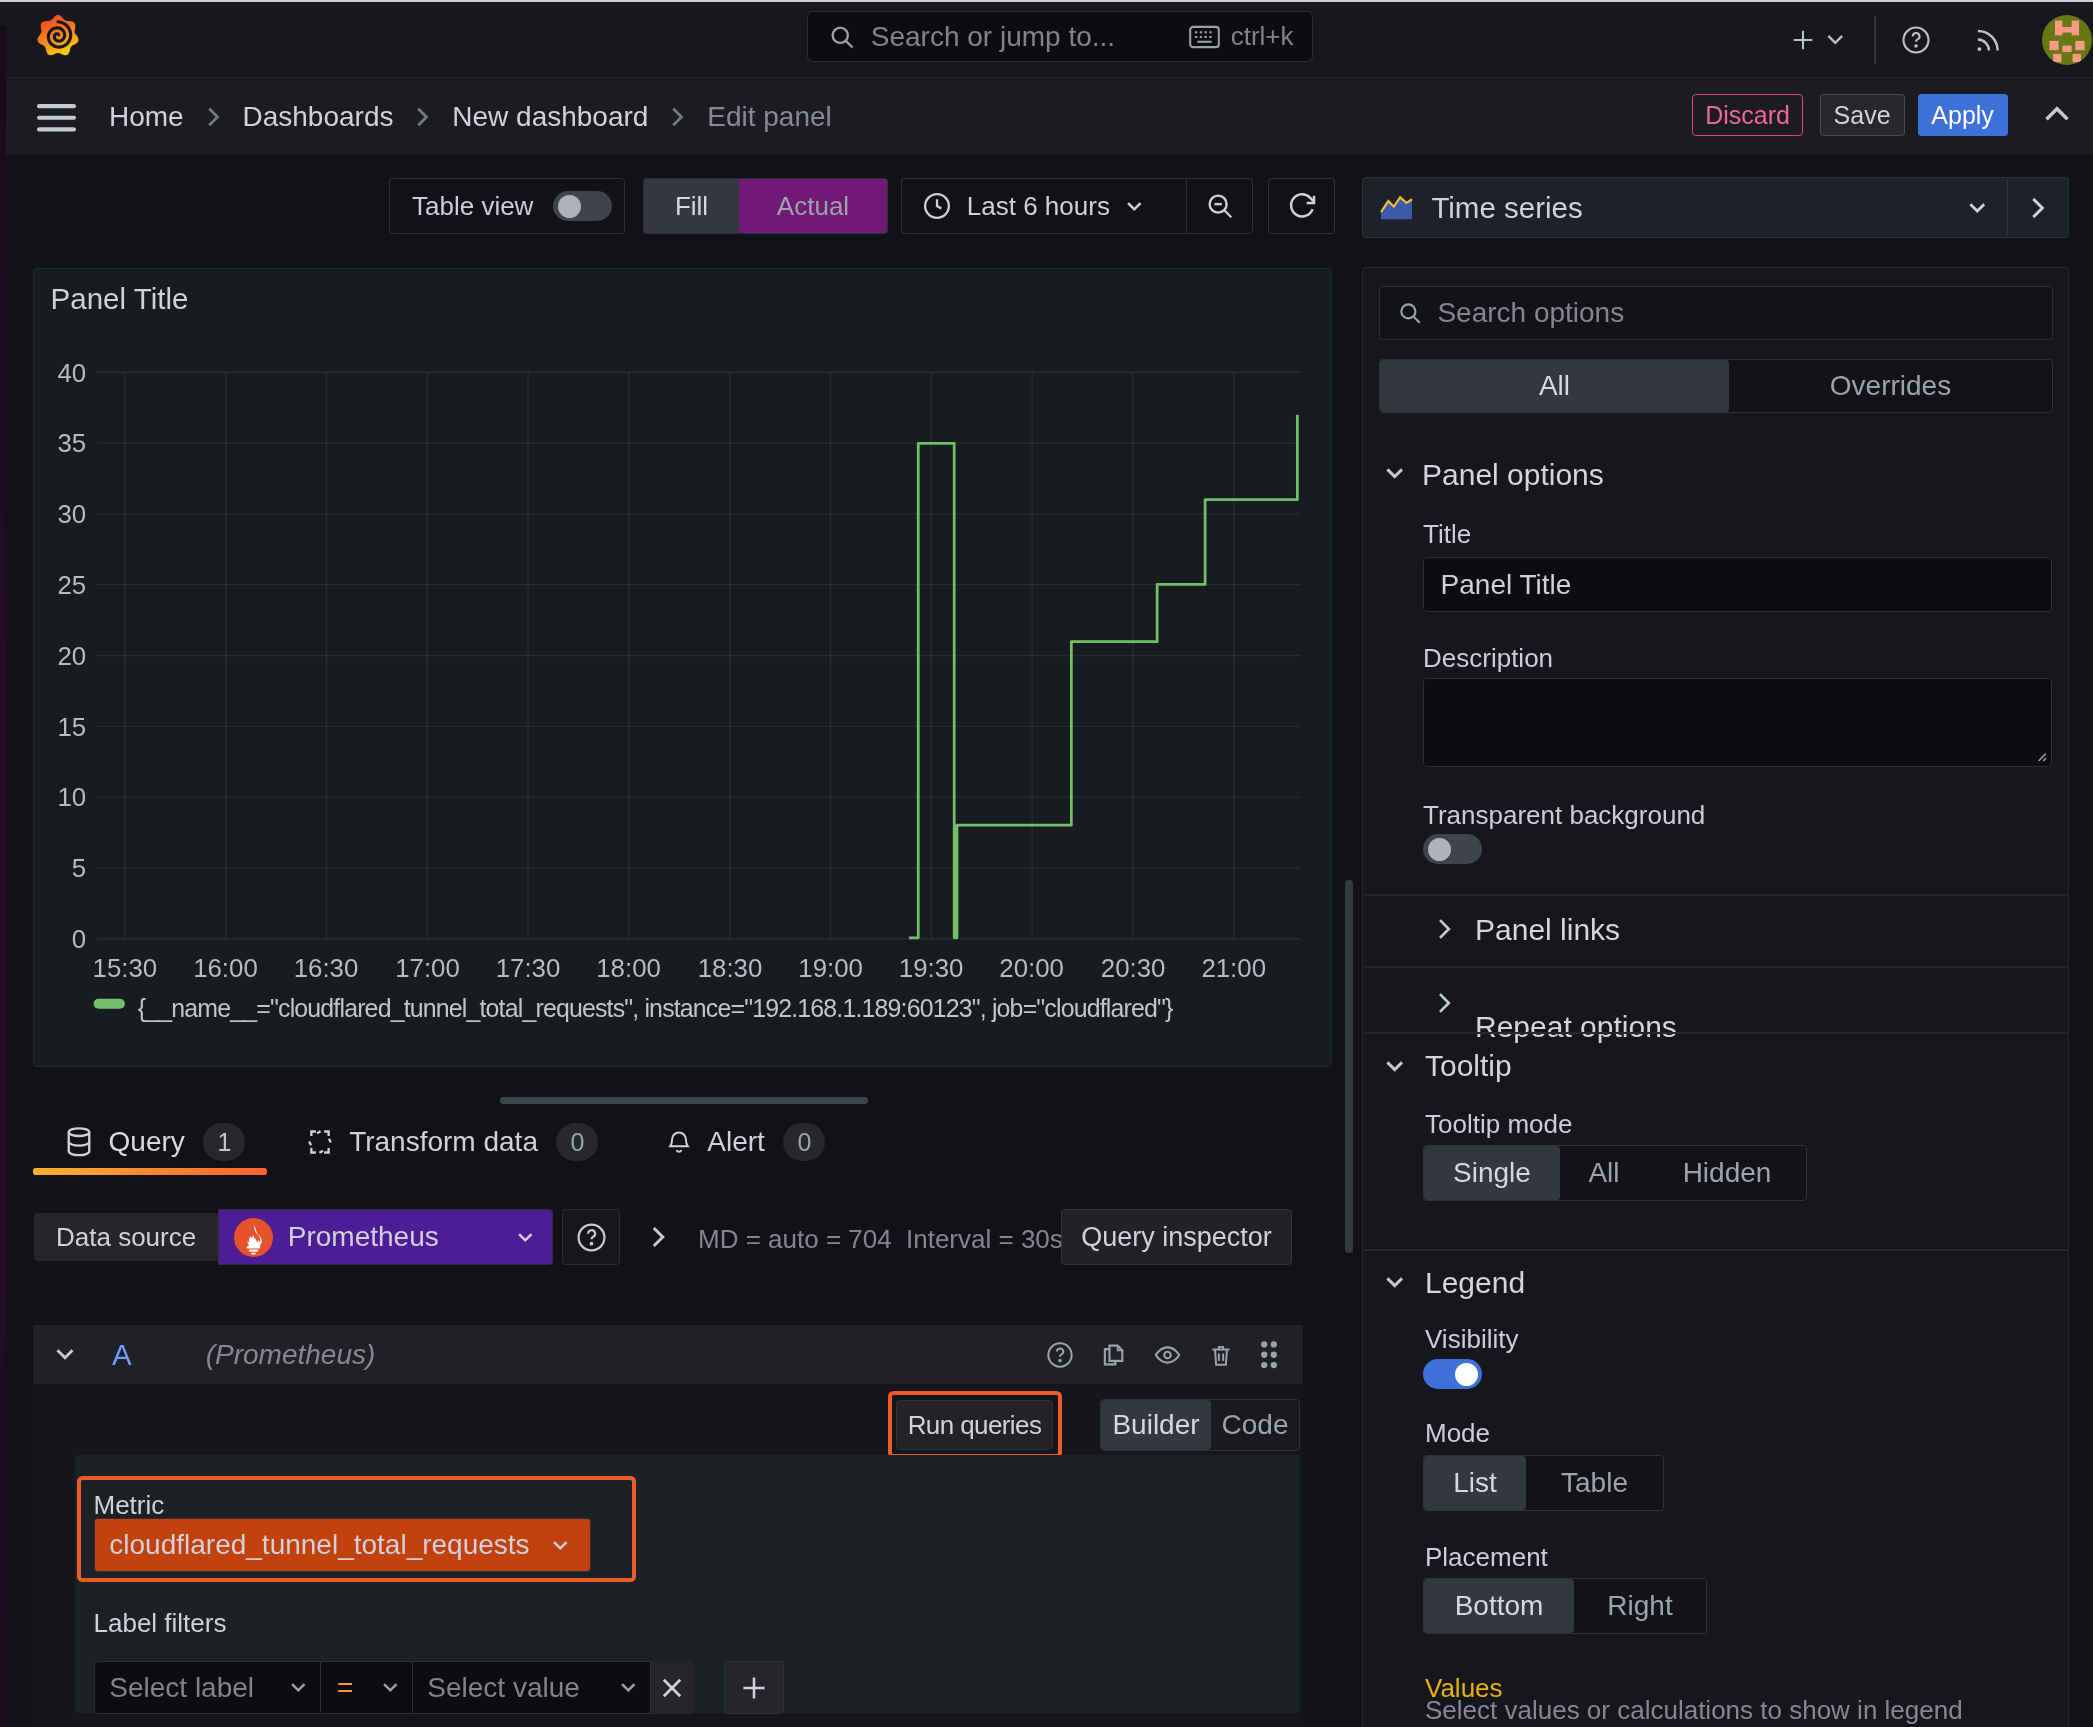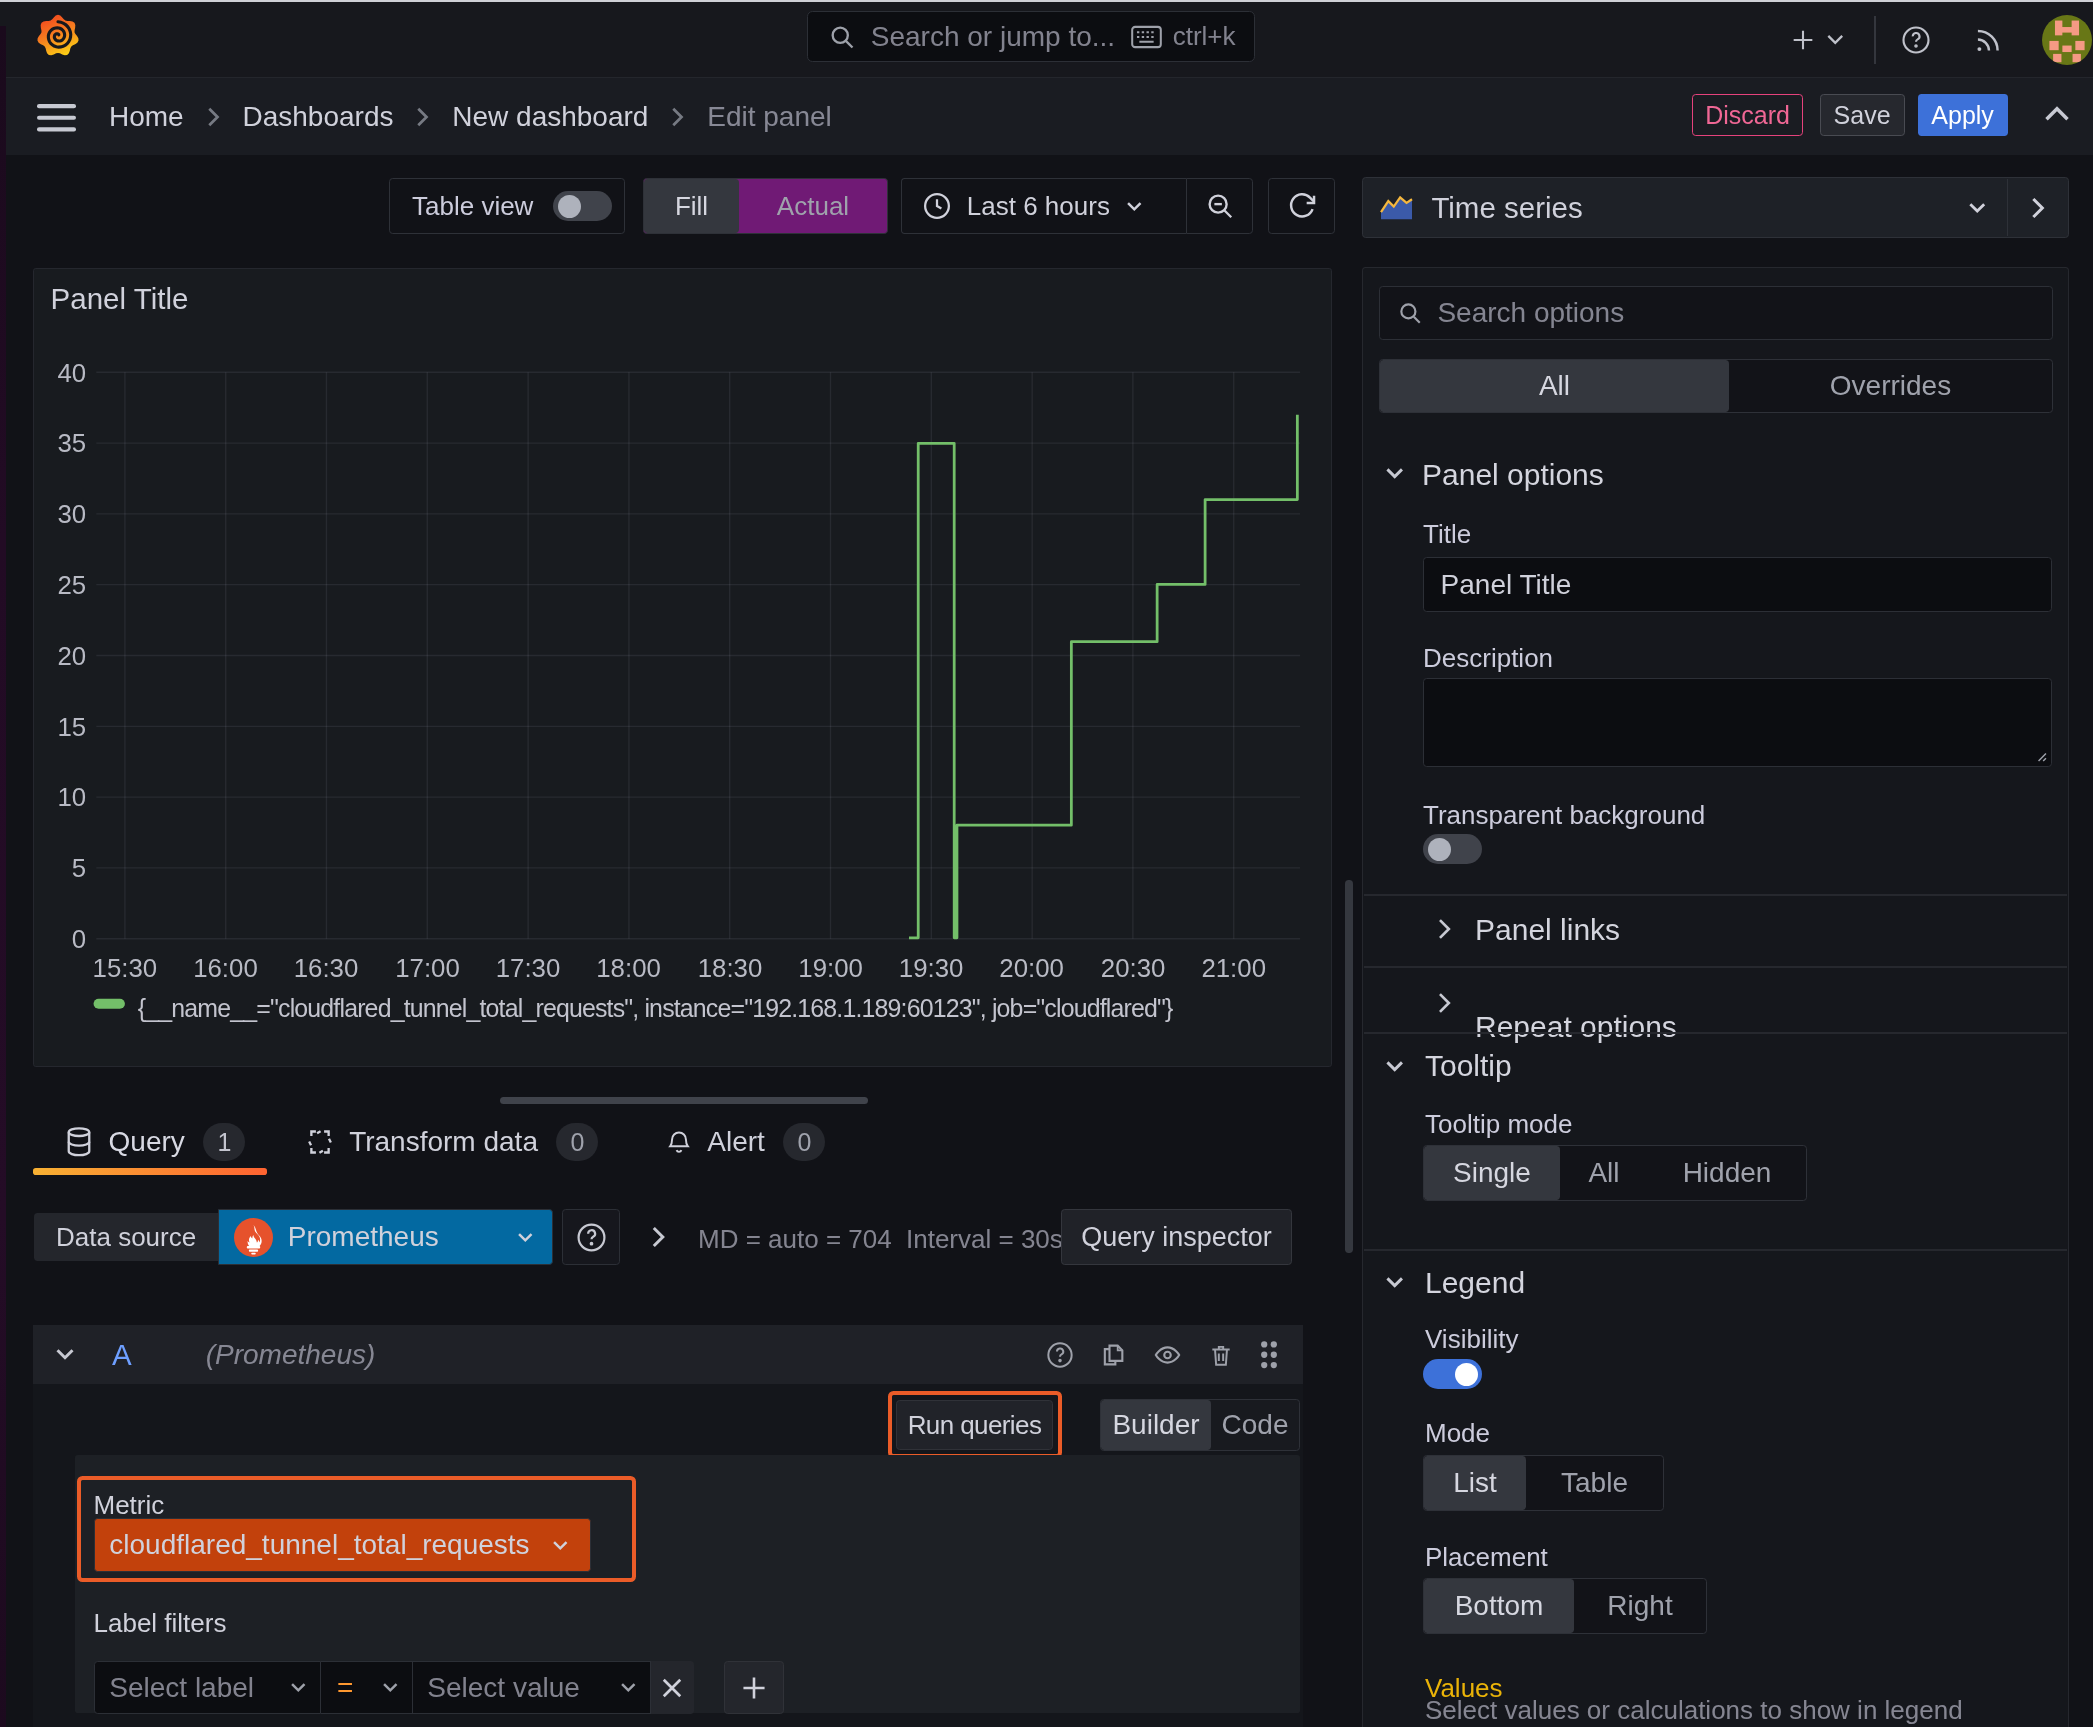--- a/index.html
+++ b/index.html
@@ -25,21 +25,21 @@
       <linearGradient id="glogo" x1="0.15" y1="0" x2="0.6" y2="1">
   <stop offset="0" stop-color="#f1411f"></stop>
         <stop offset="0.5" stop-color="#f67c1f"></stop>
         <stop offset="1" stop-color="#fbcb16"></stop>
  </linearGradient>
     </defs>
  <path fill="url(#glogo)" d="M24.0 2.0 L26.5 2.8 L28.6 4.8 L30.3 6.9 L32.0 8.3 L34.2 8.8 L36.9 8.8 L39.8 9.2 L42.0 10.7 L42.9 13.1 L42.7 16.0 L42.1 18.7 L42.0 20.9 L43.0 22.9 L44.8 25.0 L46.2 27.5 L46.4 30.1 L45.1 32.4 L42.7 34.0 L40.2 35.2 L38.5 36.5 L37.5 38.5 L36.9 41.2 L35.9 43.9 L34.0 45.7 L31.4 46.1 L28.6 45.2 L26.1 44.0 L24.0 43.5 L21.9 44.0 L19.4 45.2 L16.6 46.1 L14.0 45.7 L12.1 43.9 L11.1 41.2 L10.5 38.5 L9.5 36.5 L7.8 35.2 L5.3 34.0 L2.9 32.4 L1.6 30.1 L1.8 27.5 L3.2 25.0 L5.0 22.9 L6.0 20.9 L5.9 18.7 L5.3 16.0 L5.1 13.1 L6.0 10.7 L8.2 9.2 L11.1 8.8 L13.8 8.8 L16.0 8.3 L17.7 6.9 L19.4 4.8 L21.5 2.8 L24.0 2.0 Z"></path>
  <path fill="none" stroke="#17181d" stroke-width="3.4" stroke-linecap="round" d="M24.0 9.5 L27.1 10.0 L30.0 11.2 L32.6 12.9 L34.7 15.1 L36.4 17.6 L37.4 20.4 L37.9 23.2 L37.7 26.1 L37.0 28.8 L35.7 31.3 L34.0 33.4 L32.0 35.1 L29.6 36.3 L27.1 37.0 L24.6 37.2 L22.1 36.9 L19.8 36.0 L17.8 34.7 L16.1 33.1 L14.7 31.2 L13.9 29.1 L13.5 26.9 L13.5 24.7 L14.0 22.6 L14.9 20.7 L16.2 19.1 L17.7 17.8 L19.4 16.8 L21.3 16.3 L23.1 16.1 L24.9 16.3 L26.6 16.9 L28.1 17.8 L29.4 19.0 L30.3 20.3 L30.9 21.8 L31.2 23.3 L31.2 24.9 L30.8 26.3 L30.2 27.6 L29.4 28.7 L28.4 29.6 L27.2 30.2 L26.0 30.5 L24.8 30.6 L23.7 30.4 L22.6 30.0 L21.7 29.5 L21.0 28.7 L20.5 27.9 L20.1 27.0 L20.0 26.1 L20.1 25.3 L20.3 24.5 L20.7 23.8 L21.2 23.3 L21.8 22.9 L22.4 22.7 L23.0 22.6 L23.5 22.7 L24.0 22.8 L24.4 23.1 L24.7 23.4 L24.9 23.8"></path>
 </svg>
 
-<div class="ab inp row" style="left:807px;top:11px;width:448px;height:51px;border-radius:5.5px;background:#0c0d11;">
+<div class="ab inp row" style="left:807px;top:11px;width:506px;height:51px;border-radius:5.5px;background:#0c0d11;">
   <svg style="margin-left:20px" width="28" height="28" viewBox="0 0 24 24" fill="none" stroke="#9ea1aa" stroke-width="2">
       <circle cx="10.5" cy="10.5" r="6.5"></circle>
       <line x1="15.5" y1="15.5" x2="21" y2="21"></line>
     </svg>
   <span style="margin-left:14.8px;font-size:28px;color:rgba(204,204,220,0.62);">Search or jump to...</span>
   <span class="row" style="margin-left:auto;margin-right:18.5px;">
     <svg width="31" height="24" viewBox="0 0 26 20" fill="none" stroke="#9ea1aa" stroke-width="1.7">
         <rect x="1" y="1.5" width="24" height="17" rx="2.5"></rect>
         <path d="M5 6h2M9 6h2M13 6h2M17 6h2M5 10h2M9 10h2M13 10h2M17 10h2M7 14h12" stroke-width="1.6"></path>
       </svg>
@@ -233,21 +233,21 @@
     <path d="M12 3.2a6.4 6.4 0 0 0-6.4 6.4c0 3.2-.9 5.2-1.8 6.4h16.4c-.9-1.2-1.8-3.2-1.8-6.4A6.4 6.4 0 0 0 12 3.2z"></path>
     <path d="M9.8 19.5a2.3 2.3 0 0 0 4.4 0"></path>
   </svg>
   <span style="margin-left:14.8px;font-size:28px;color:#d0d1db;">Alert</span>
   <span class="row" style="margin-left:18.5px;width:42px;height:38px;background:#26282e;border-radius:19.4px;justify-content:center;font-size:25px;color:#9fa2ac;">0</span>
 </div>
 <div class="ab" style="left:33px;top:1168px;width:234px;height:6.5px;border-radius:2.8px;background:linear-gradient(90deg,#f8b133,#ff6331);"></div>
 
 <div class="ab row" style="left:34px;top:1209px;height:56px;">
   <div class="row" style="height:48px;padding:0 22px;background:#24262c;border-radius:3.7px 0 0 3.7px;font-size:26px;color:#d0d1db;">Data source</div>
-  <div class="row" style="height:56px;width:335px;background:#0369a1;border:1.8px solid #2c2f36;border-radius:0 3.7px 3.7px 0;">
+  <div class="row" style="height:56px;width:335px;background:#4c1d95;border:1.8px solid #2c2f36;border-radius:0 3.7px 3.7px 0;">
     <svg style="margin-left:14.8px" width="39" height="39" viewBox="0 0 42 42">
       <circle cx="21" cy="21" r="21" fill="#e6522c"></circle>
       <path fill="#fff" d="M21 7.5c1.5 2.8 0.6 4.6 1.8 7 1.1 2.2 3.4 3.3 4.6 5.6 1 1.9 1 4.4 0 6.4-0.1-1.3-0.7-2.4-1.6-3 0.1 1.3-0.3 2.4-1.2 3-0.1-1.8-0.7-3.2-1.9-4.5-1-1.1-1.6-1.9-1.8-3.8-0.9 1-1.3 2.4-1.1 3.8-0.9-0.6-1.6-1.5-1.8-2.7-1.2 1.3-1.9 3-1.9 4.5 0 0.9 0.2 1.9 0.7 2.7-0.9-0.4-1.6-1-2.1-1.8-0.4 2.9 1 5.5 3.2 6.8h8.2c2.2-1.4 3.7-3.9 3.7-6.7 0-4.3-2.9-5.6-4.6-8.3-1.7-2.6-1.5-5.9-4.2-9z"></path>
       <rect x="13.8" y="30.2" width="14.4" height="2.6" rx="1" fill="#fff"></rect>
       <rect x="16" y="34" width="10" height="2.4" rx="1" fill="#fff"></rect>
       <rect x="18.6" y="37.4" width="4.8" height="2" rx="0.9" fill="#fff"></rect>
     </svg>
     <span style="margin-left:14.8px;font-size:28px;color:#d0d1db;">Prometheus</span>
     <svg style="margin-left:auto;margin-right:18.5px;" width="16.6" height="13" viewBox="0 0 12 8" fill="none" stroke="#d0d1db" stroke-width="1.8">
         <path d="M1.5 1.5L6 6l4.5-4.5"></path>

